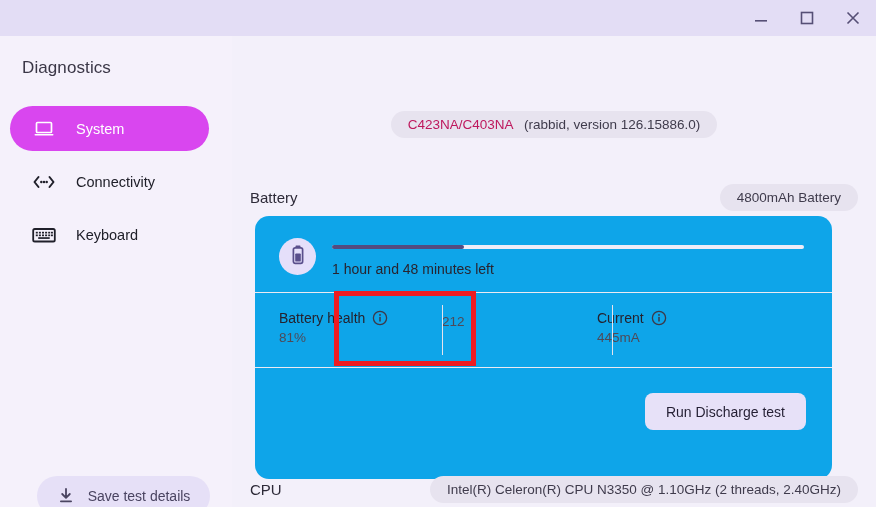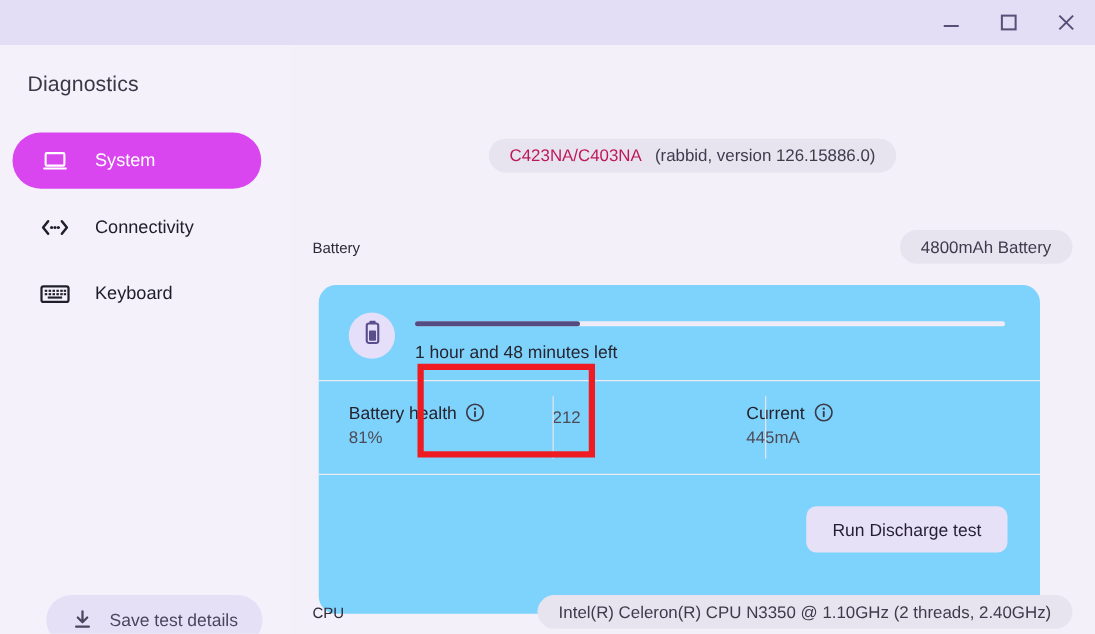--- a/index.html
+++ b/index.html
@@ -80,29 +80,29 @@
     background: #e7e3ef; border-radius: 16px;
     padding: 6px 17px; font-size: 13.5px; color: #3f3b4c;
     white-space: nowrap;
   }
   .chip .chip-strong { color: #be185d; }
 
   .section-head {
     position: absolute; left: 18px; width: 608px;
     display: flex; align-items: center; justify-content: space-between;
   }
-  .section-head .stitle { font-size: 12px; color: #2d2a38; }
+  .section-head .stitle { font-size: 15px; color: #2d2a38; }
 
   #battery-head { top: 148px; }
   #cpu-head { top: 440px; }
 
   .card {
-    position: absolute; left: 23px; top: 192px;
+    position: absolute; left: 23px; top: 180px;
     width: 577px; height: 263px;
-    background: #7dd3fc; border-radius: 14px;
+    background: #0ea5e9; border-radius: 14px;
   }
   .card-row-top { position: relative; height: 76px; }
   .bat-circle {
     position: absolute; left: 24px; top: 22px;
     width: 37px; height: 37px; border-radius: 50%;
     background: #e5dffa;
     display: flex; align-items: center; justify-content: center;
   }
   .bar-wrap { position: absolute; left: 77px; top: 29px; width: 472px; }
   .bar-track { width: 100%; height: 4px; border-radius: 2px; background: #efecf7; }

